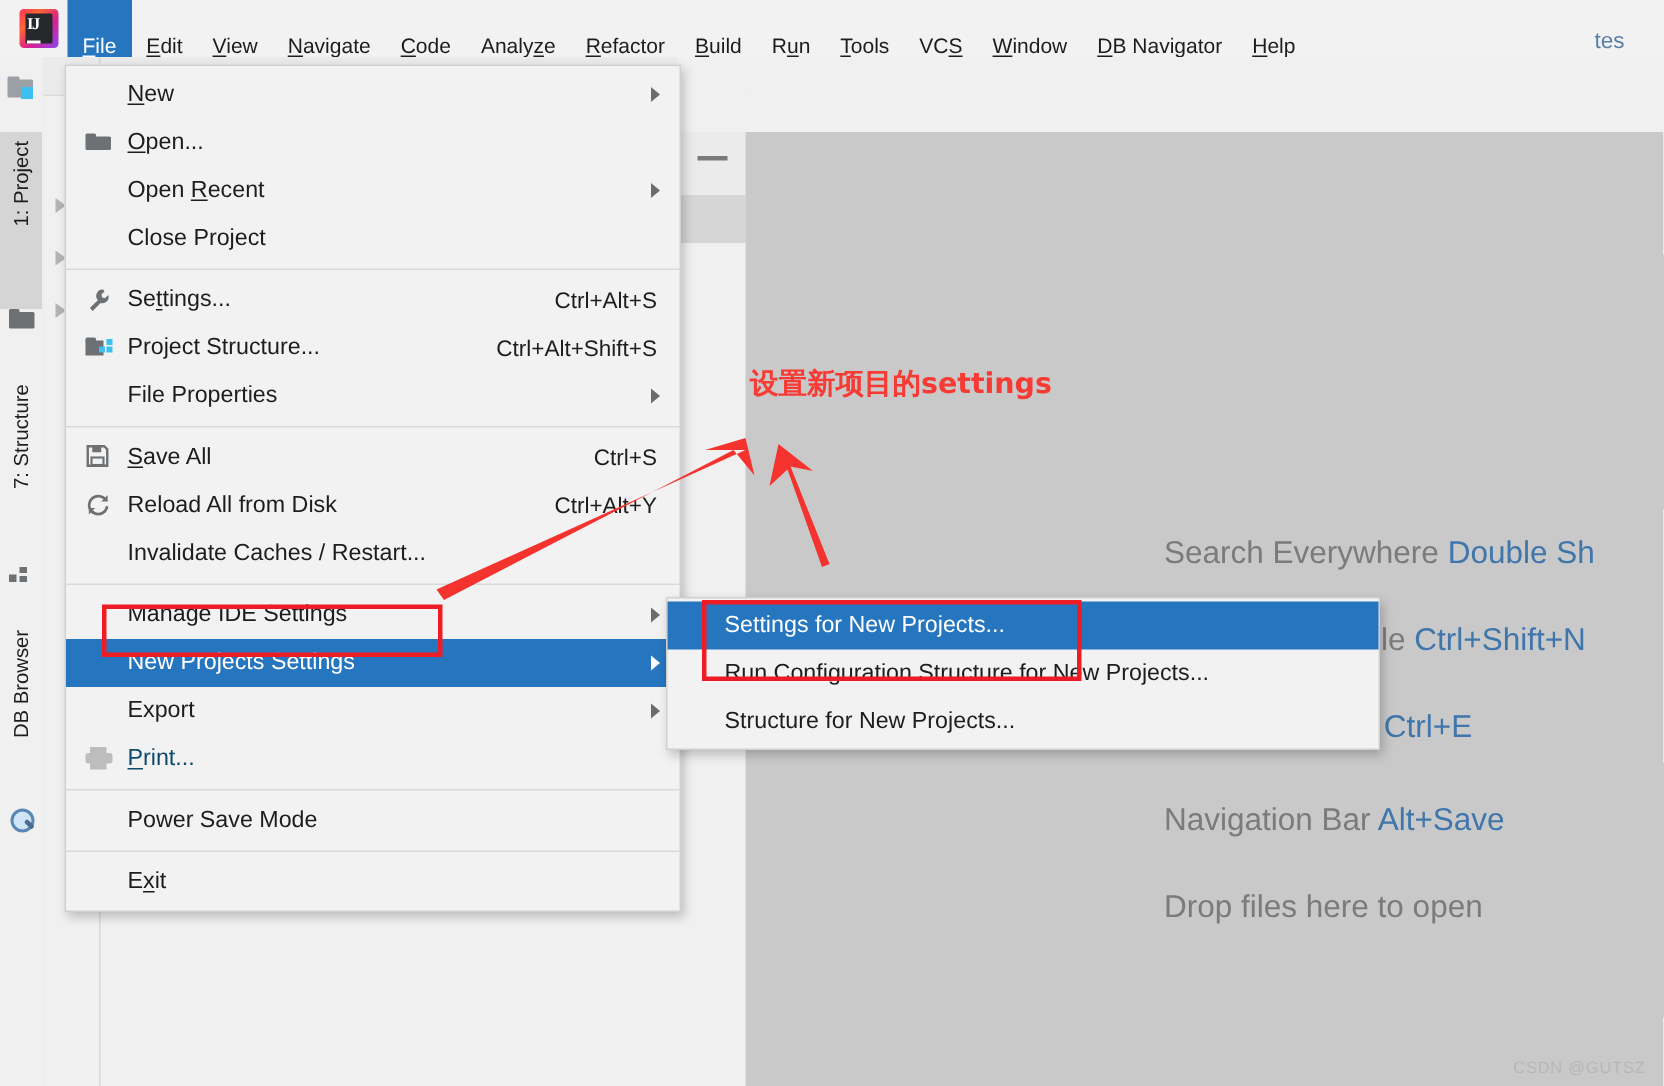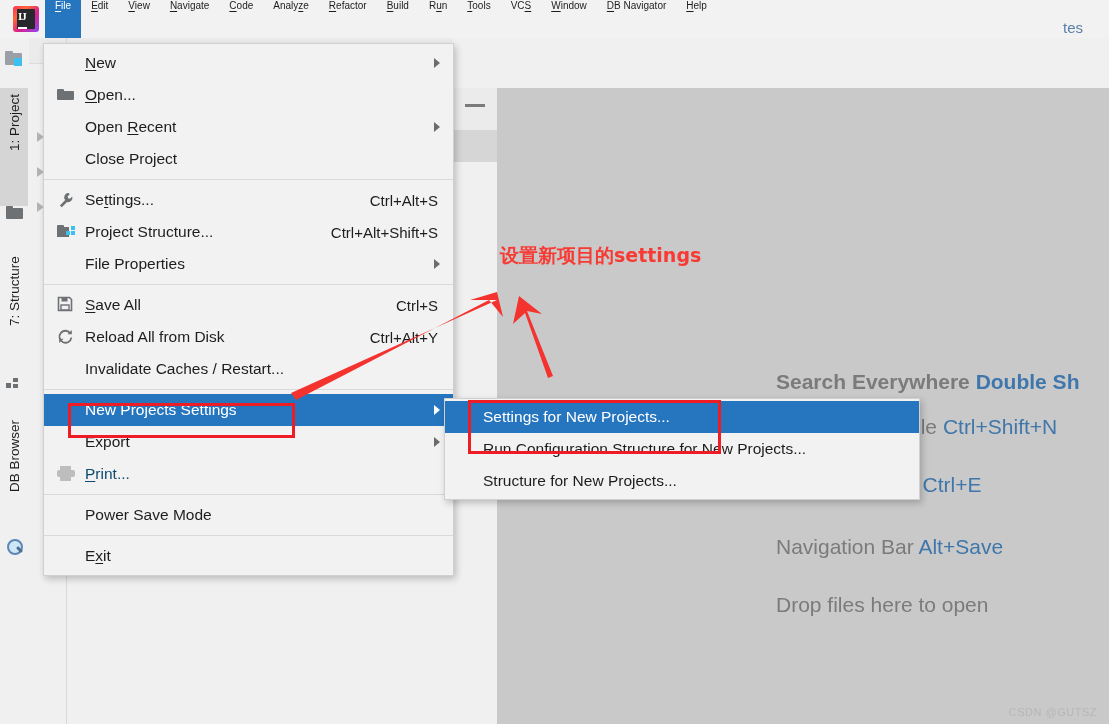--- a/index.html
+++ b/index.html
@@ -19,22 +19,22 @@
   }
   .ij-logo{width:26px;height:26px;margin-left:13px;margin-right:6px;position:relative;flex:none;}
   .ij-logo .sq{position:absolute;inset:0;border-radius:3px;
     background:linear-gradient(135deg,#fe315d 0%,#f63 28%,#d8208d 60%,#8b48f5 100%);}
   .ij-logo .inner{position:absolute;left:4px;top:3px;width:18px;height:20px;background:#27282c;border-radius:1px;}
   .ij-logo .ij{position:absolute;left:5px;top:4px;color:#fff;font-size:11px;font-weight:bold;
     font-family:"Liberation Serif",serif;letter-spacing:-1px;}
   .ij-logo .bar{position:absolute;left:5px;bottom:3px;width:9px;height:2px;background:#fff;}
 
   .mb-item{
-    height:38px;display:flex;align-items:flex-start;padding:0 10px;
-    font-size:10px;color:#1d1d1d;white-space:nowrap;cursor:default;
+    height:38px;display:flex;align-items:flex-end;padding:0 10px;
+    font-size:14px;color:#1d1d1d;white-space:nowrap;cursor:default;
   }
   .mb-item.sel{background:#2675bf;color:#fff;}
   .mb-item u{text-decoration:underline;text-underline-offset:2px;}
   .mb-tail{margin-left:auto;padding-right:0;font-size:15px;color:#5a7fa8;
      overflow:hidden;white-space:nowrap;width:46px;margin-top:16px;}
 
   
   .leftstripe{
     position:absolute;left:0;top:38px;width:29px;height:686px;
     background:#f0f0f0;border-right:1px solid #d6d6d6;
@@ -230,21 +230,21 @@
 
   <div class="ed-topbar"></div>
   <div class="ed-col"></div>
   <div class="ed-minbtn">
       <div class="dash"></div>
     </div>
   <div class="ed-sel"></div>
 
   <div class="editor"></div>
   <div id="hints">
-      <div class="hint" style="left: 776px; top: 370px; font-weight: bold;"><span>Search Everywhere </span><span class="k">Double Sh</span></div>
+      <div class="hint" style="left: 776px; top: 357px;"><span>Search Everywhere </span><span class="k">Double Sh</span></div>
       <div class="hint" style="left: 846px; top: 415px;"><span>Go to File </span><span class="k">Ctrl+Shift+N</span></div>
       <div class="hint" style="left: 800px; top: 473px;"><span>Recent Files </span><span class="k">Ctrl+E</span></div>
       <div class="hint" style="left: 776px; top: 535px;"><span>Navigation Bar </span><span class="k">Alt+Save</span></div>
       <div class="hint" style="left: 776px; top: 593px;"><span>Drop files here to open</span></div>
     </div>
 
   <div class="menupop" id="file-menu">
       <div class="mi">
         <span><u>N</u>ew</span>
         <span class="arr"></span>
@@ -302,20 +302,24 @@
             <path d="M14.8 2v4.3h-4.3z" fill="#6e7174"></path>
             <path d="M2.2 15v-4.3h4.3z" fill="#6e7174"></path>
           </svg></span>
         <span>Reload All from Disk</span>
         <span class="sc">Ctrl+Alt+Y</span>
       </div>
       <div class="mi">
         <span>Invalidate Caches / Restart...</span>
       </div>
       <div class="sep"></div>
+      <div class="mi">
+        <span>Manage IDE Settings</span>
+        <span class="arr"></span>
+      </div>
       <div class="mi hl">
         <span>New Projects Settings</span>
         <span class="arr"></span>
       </div>
       <div class="mi">
         <span>Export</span>
         <span class="arr"></span>
       </div>
       <div class="mi disabled">
         <span class="micon">

